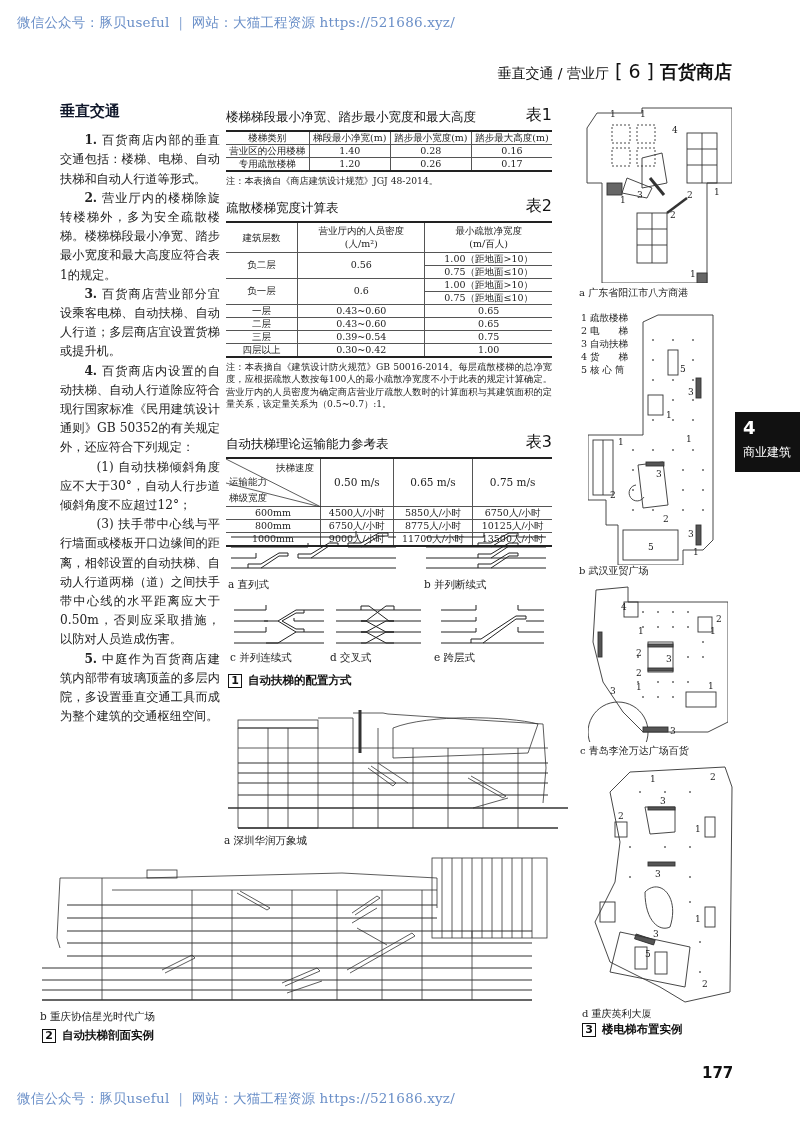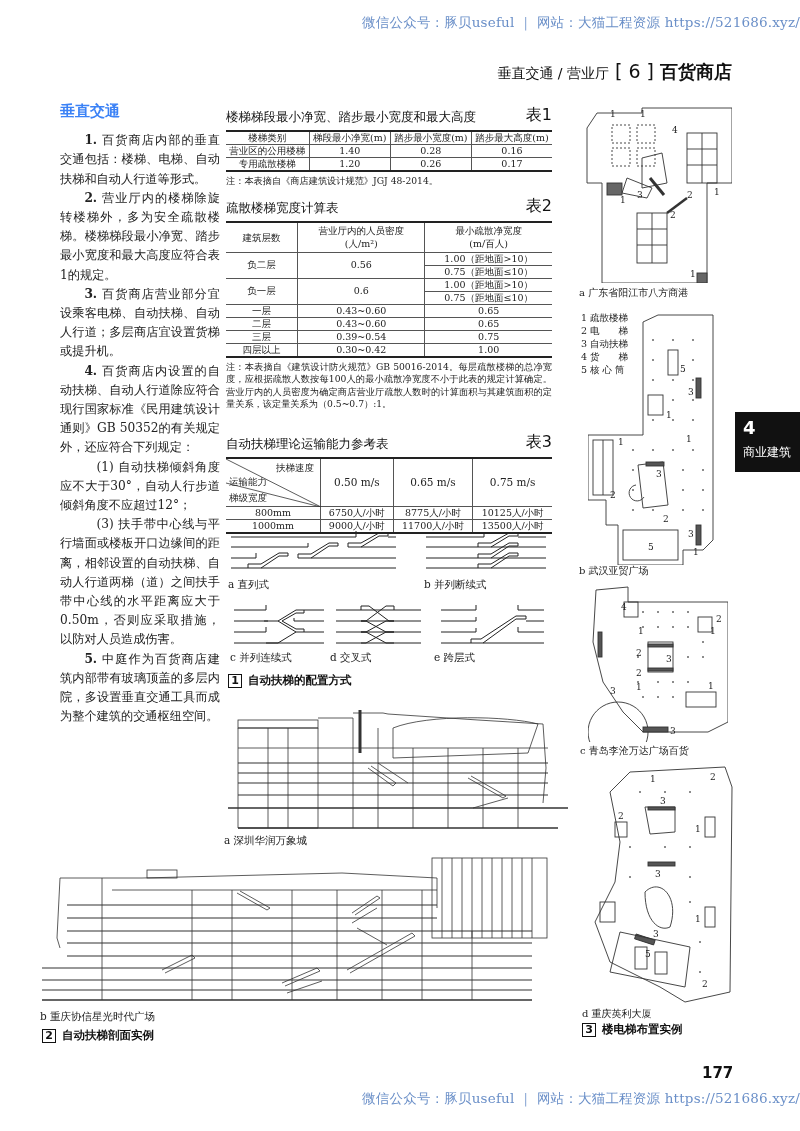--- a/index.html
+++ b/index.html
@@ -1,36 +1,36 @@
 <!DOCTYPE html>
 <html><head>
 <meta charset="utf-8">
 <style>
   * { box-sizing: border-box; margin: 0; padding: 0; }
   html, body { width: 800px; height: 1131px; background: #ffffff; overflow: hidden; }
   body { position: relative; font-family: "DejaVu Serif", serif; color: #222; }
 
-  .watermark { position: absolute; left: 0; width: 800px; text-align: right; font-family: "DejaVu Serif", serif; font-size: 13.5px; color: #6a8fc8; letter-spacing: 0.2px; padding-left: 17px; }
+  .watermark { position: absolute; left: 0; width: 800px; text-align: left; font-family: "DejaVu Serif", serif; font-size: 13.5px; color: #6a8fc8; letter-spacing: 0.2px; padding-left: 17px; }
   .watermark.top { top: 14px; }
   .watermark.bottom { top: 1090px; }
 
   .running-head { position: absolute; right: 68px; top: 60px; font-family: "DejaVu Sans", sans-serif; color: #111; display: flex; align-items: baseline; gap: 4px; }
   .running-head .section { font-size: 14px; }
   .running-head .num { font-size: 19px; margin: 0 2px; }
   .running-head .chapter { font-size: 18px; font-weight: bold; }
 
   .side-tab { position: absolute; left: 735px; top: 412px; width: 65px; height: 60px; background: #111; color: #fff; font-family: "DejaVu Sans", sans-serif; padding: 6px 8px; }
   .side-tab .n { font-size: 18px; font-weight: bold; display: block; line-height: 20px; }
   .side-tab .t { font-size: 12px; display: block; margin-top: 6px; }
 
   .page-number { position: absolute; left: 702px; top: 1064px; font-family: "DejaVu Sans", sans-serif; font-weight: bold; font-size: 15px; color: #111; }
 
   
   .body-col { position: absolute; left: 60px; top: 102px; width: 160px; font-size: 12.2px; line-height: 19.2px; color: #222; }
-  .body-col h2 { font-family: "DejaVu Sans", sans-serif; font-size: 15px; font-weight: bold; margin-bottom: 10px; color: #3b82f6; }
+  .body-col h2 { font-family: "DejaVu Sans", sans-serif; font-size: 15px; font-weight: bold; margin-bottom: 10px; color: #0f172a; }
   .body-col p { text-indent: 2em; text-align: justify; }
   .body-col p.sub { text-indent: 3em; }
   .body-col b { font-weight: bold; }
 
   
   .tbl-block { position: absolute; left: 226px; width: 326px; font-size: 10px; }
   .tbl-title { display: flex; justify-content: space-between; align-items: flex-end; font-family: "DejaVu Sans", sans-serif; font-size: 12.5px; color: #111; margin-bottom: 4px; }
   .tbl-title .no { font-size: 16px; }
   table { width: 100%; border-collapse: collapse; border-top: 2px solid #222; border-bottom: 2px solid #222; }
   th, td { border: 1px solid #555; text-align: center; font-weight: normal; font-size: 9.5px; padding: 0 2px; line-height: 12px; color: #222; }
@@ -180,20 +180,26 @@
           <line x1="0" y1="24" x2="95" y2="48" stroke="#333" stroke-width="0.8"></line>
         </svg>
         <span style="right:6px; top:3px;">扶梯速度</span>
         <span style="left:3px; top:17px;">运输能力</span>
         <span style="left:3px; bottom:2px;">梯级宽度</span>
       </th>
       <th>0.50 m/s</th>
       <th>0.65 m/s</th>
       <th>0.75 m/s</th>
     </tr>
+    <tr>
+          <td>600mm</td>
+          <td>4500人/小时</td>
+          <td>5850人/小时</td>
+          <td>6750人/小时</td>
+        </tr>
     <tr>
           <td>800mm</td>
           <td>6750人/小时</td>
           <td>8775人/小时</td>
           <td>10125人/小时</td>
         </tr>
     <tr>
           <td>1000mm</td>
           <td>9000人/小时</td>
           <td>11700人/小时</td>

